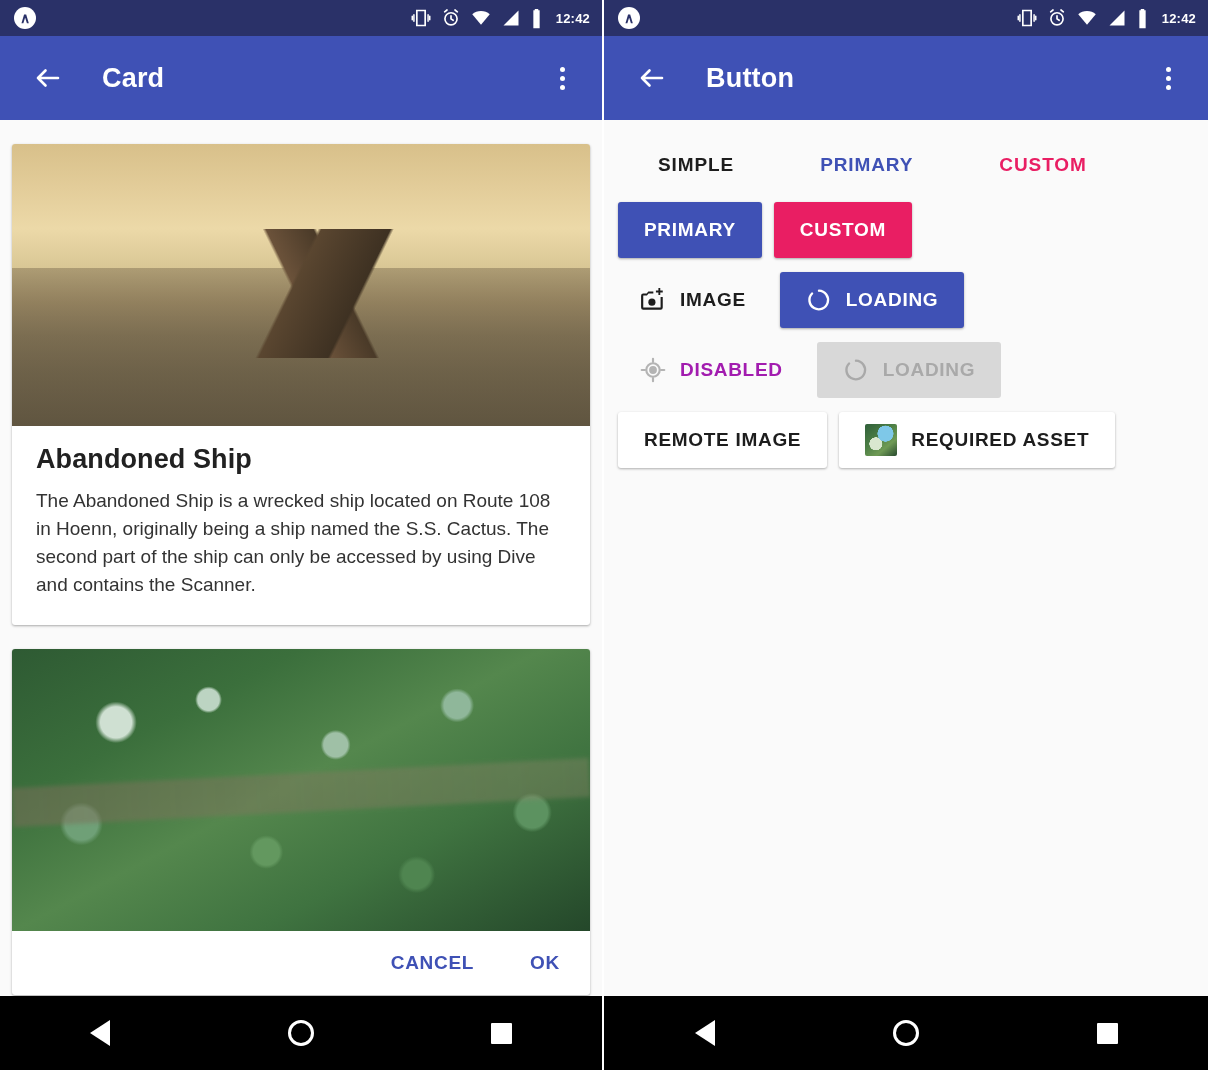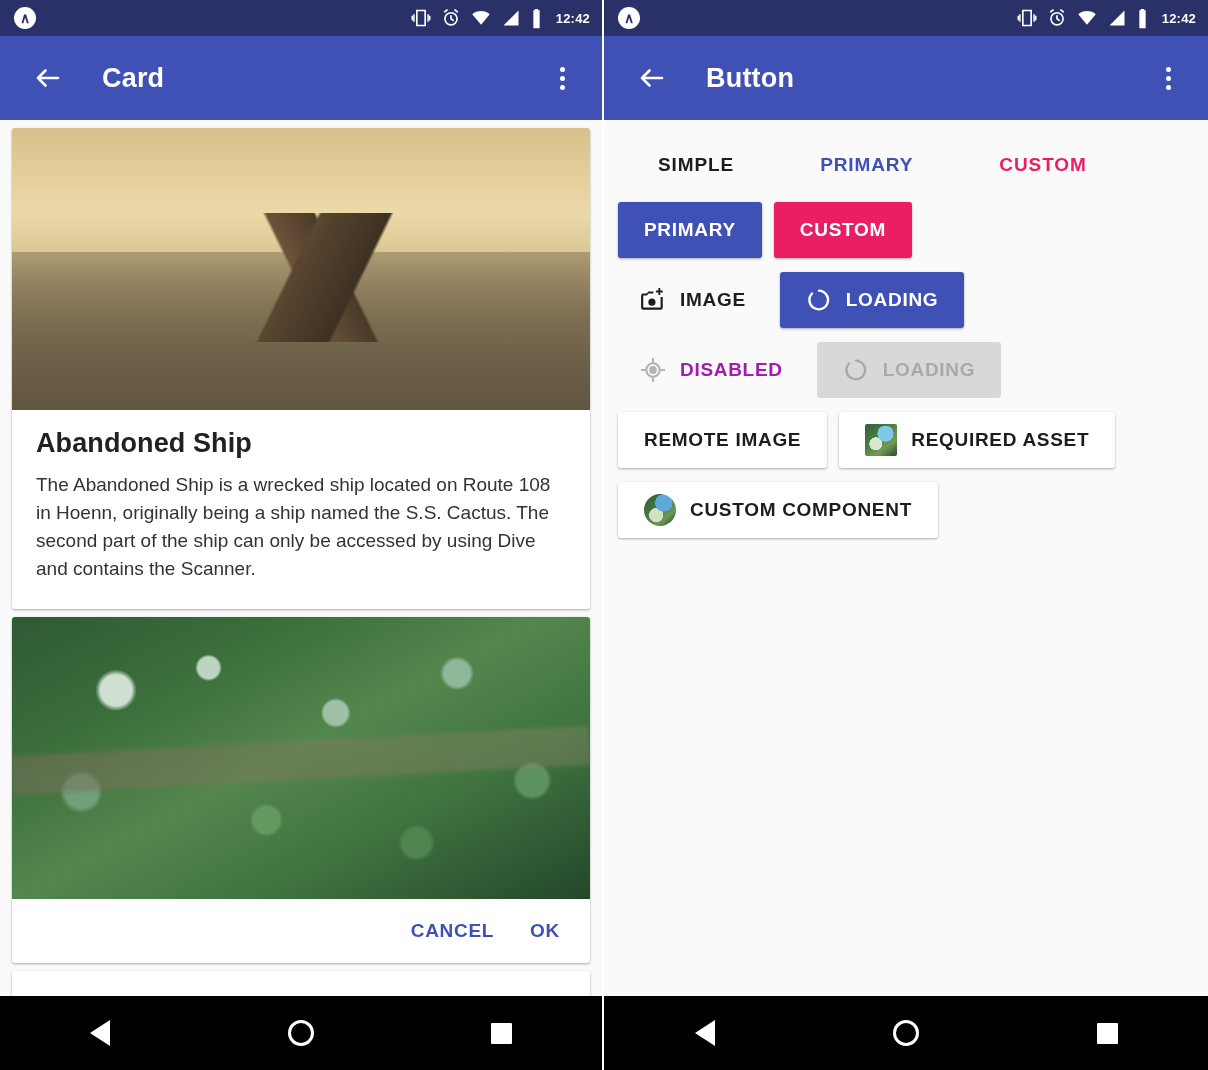--- a/index.html
+++ b/index.html
@@ -61,21 +61,21 @@
   .dots { display: flex; flex-direction: column; gap: 4px; align-items: center; }
   .dots i { width: 5px; height: 5px; border-radius: 50%; background: #fff; display: block; }
 
   
   .content { flex: 1; overflow: hidden; position: relative; background: #fafafa; }
 
   
   .cards { padding: 0; }
   .card {
     background: #fff;
-    margin: 8px 12px 0 12px;
+    margin: 24px 12px 0 12px;
     border-radius: 3px;
     box-shadow: 0 1px 3px rgba(0,0,0,.22), 0 1px 2px rgba(0,0,0,.13);
     overflow: hidden;
   }
   .card-img { width: 100%; height: 282px; display: block; position: relative; }
   .card-img.ship {
     background:
       linear-gradient(to bottom,
         #d8c08a 0%, #e3cd9a 16%, #ecd9a8 30%,
         #d9c795 44%, #b9a478 56%, #9a8a68 68%,
@@ -112,21 +112,21 @@
     filter: blur(2px);
   }
   .card-body { padding: 18px 24px 26px 24px; }
   .card-title { font-size: 27px; font-weight: 600; color: #212121; letter-spacing: .1px; }
   .card-text {
     margin-top: 12px;
     font-size: 19px; line-height: 1.47; color: #333333;
   }
   .card-actions {
     display: flex; justify-content: flex-end; align-items: center;
-    gap: 36px; padding: 18px 30px 18px 0; height: 64px;
+    gap: 56px; padding: 18px 30px 18px 0; height: 64px;
   }
   .text-btn {
     background: none; border: none; cursor: pointer;
     color: #3f51b5; font-family: inherit;
     font-size: 19px; font-weight: 700; letter-spacing: .7px;
   }
   .card.partial { height: 30px; }
 
   
   .btn-screen { padding: 18px 14px 0 14px; }
@@ -360,26 +360,20 @@
         </div>
 
         <div class="row">
           <button class="mbtn outline">REMOTE IMAGE</button>
           <button class="mbtn outline">
             <span class="thumb-sq"></span>
             <span>REQUIRED ASSET</span>
           </button>
         </div>
 
-        <div class="row">
-          <button class="mbtn outline">
-            <span class="thumb-circ"></span>
-            <span>CUSTOM COMPONENT</span>
-          </button>
-        </div>
 
       </div>
     </div>
 
     <div class="navbar">
       <div class="nav-item">
           <span class="nav-back"></span>
         </div>
       <div class="nav-item">
           <span class="nav-home"></span>

